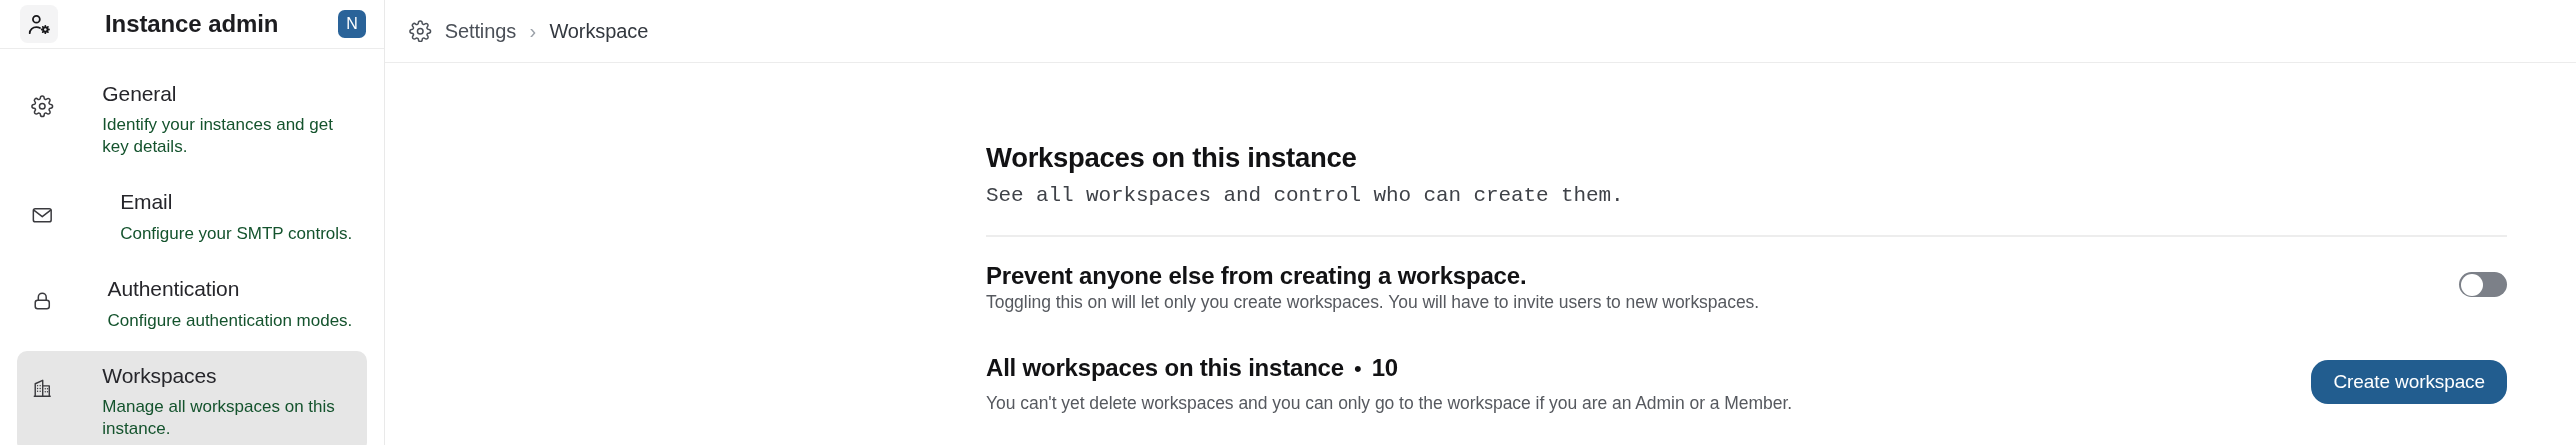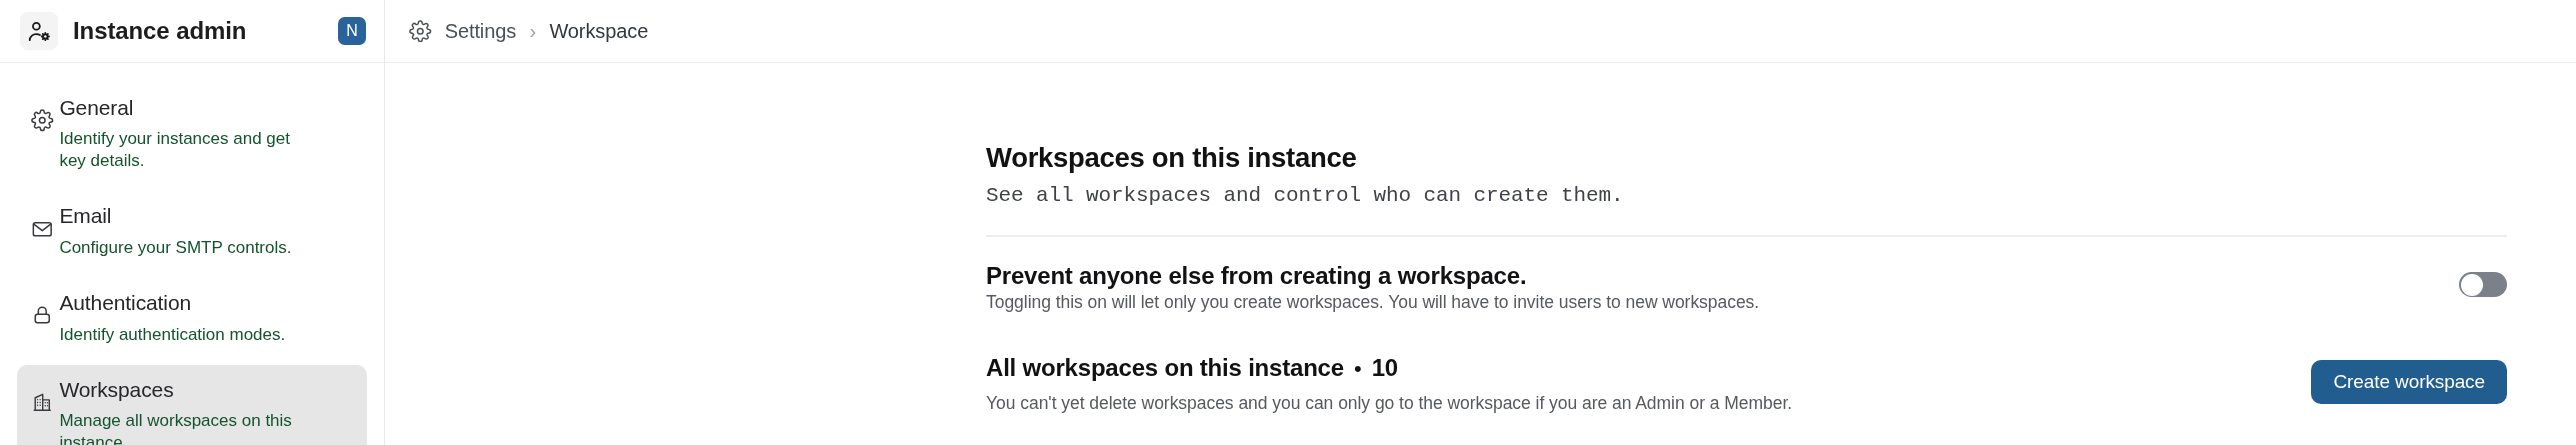--- a/index.html
+++ b/index.html
@@ -13,24 +13,25 @@
 
   
   .sidebar {
     width: 385px; height: 445px;
     background: #ffffff;
     border-right: 1.7px solid #e9e9e9;
     position: relative;
     flex: 0 0 385px;
   }
   .sb-header {
-    height: 63px;
+    height: 49px;
     display: flex; align-items: center;
     padding: 0 18.3px 0 20px;
     border-bottom: 1.7px solid #ececec;
+    gap: 32px;
   }
   .sb-logo {
     width: 38px; height: 38px;
     background: #f4f4f5;
     border-radius: 7.5px;
     display: flex; align-items: center; justify-content: center;
     flex: 0 0 38px;
   }
   .sb-logo svg { width: 25px; height: 25px; display: block; }
   .sb-title {
@@ -49,24 +50,25 @@
     color: #ffffff;
     font-size: 16px;
     font-weight: 500;
     line-height: 1;
   }
 
   .sb-nav { padding: 20px 16.7px 0 16.7px; }
   .sb-item {
     display: flex;
     align-items: flex-start;
-    gap: 3px;
+    gap: 25px;
     padding: 11.7px 15px 11.7px 11.7px;
     border-radius: 10px;
     margin-bottom: 7.5px;
+    justify-content: space-between;
   }
   .sb-item.active { background: #e6e6e6; }
   .sb-icon {
     flex: 0 0 28px;
     width: 28px; height: 28px;
     display: flex; align-items: center; justify-content: center;
     margin-top: 11.7px;
   }
   .sb-icon svg { width: 22.5px; height: 22.5px; display: block; }
   .sb-text { min-width: 0; }
@@ -210,21 +212,21 @@
     margin-top: 10px;
     line-height: 1.3;
     letter-spacing: -0.04px;
   }
   .btn-create {
     flex: 0 0 auto;
     color: #ffffff;
     font-size: 19px;
     font-weight: 500;
     padding: 11px 22px;
-    border-radius: 10px;
+    border-radius: 17px;
     border: none;
     white-space: nowrap;
     margin-top: 6.7px;
     letter-spacing: -0.1px;
     font-family: "Liberation Sans", sans-serif;
   }
 </style>
 </head>
 <body>
 
@@ -275,21 +277,21 @@
 
       <div class="sb-item">
         <span class="sb-icon">
           <svg viewBox="0 0 24 24" fill="none" stroke="#3a3a3e" stroke-width="1.6" stroke-linecap="round" stroke-linejoin="round">
             <rect x="4.5" y="11" width="15" height="9" rx="2.6"></rect>
             <path d="M7.8 11V7.6a4.2 4.2 0 0 1 8.4 0V11"></path>
           </svg>
         </span>
         <span class="sb-text">
           <span class="sb-label">Authentication</span>
-          <span class="sb-desc" style="display:block">Identify authentication modes.</span>
+          <span class="sb-desc" style="display:block">Configure authentication modes.</span>
         </span>
       </div>
 
       <div class="sb-item active">
         <span class="sb-icon">
           <svg viewBox="0 0 24 24" fill="none" stroke="#3a3a3e" stroke-width="1.5" stroke-linecap="round" stroke-linejoin="round">
             <path d="M3.5 20.5h17"></path>
             <path d="M4.5 20.5V7.2l8-3.7v17"></path>
             <path d="M12.5 9.5h7v11"></path>
             <path d="M7 9.2h.01M9.8 9.2h.01M7 12.2h.01M9.8 12.2h.01M7 15.2h.01M9.8 15.2h.01M15.2 12.6h.01M17.6 12.6h.01M15.2 15.8h.01M17.6 15.8h.01"></path>

